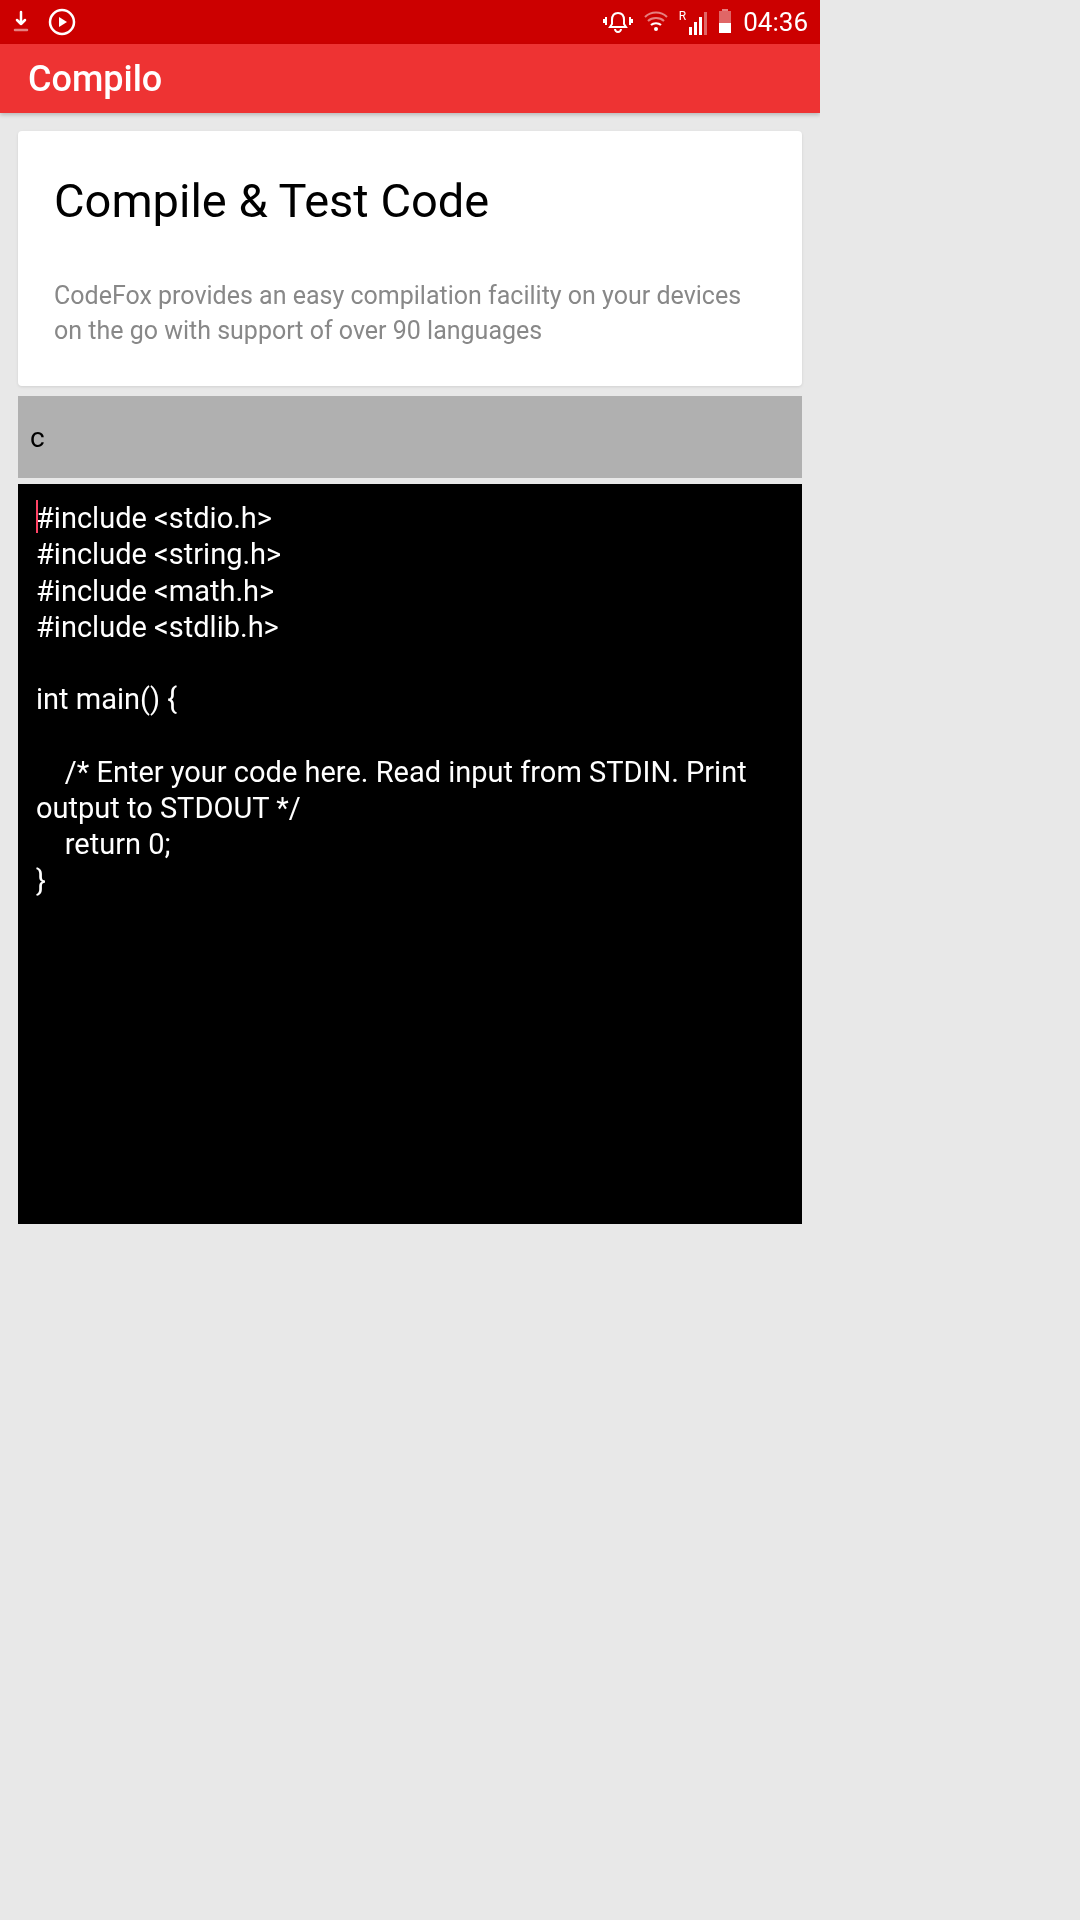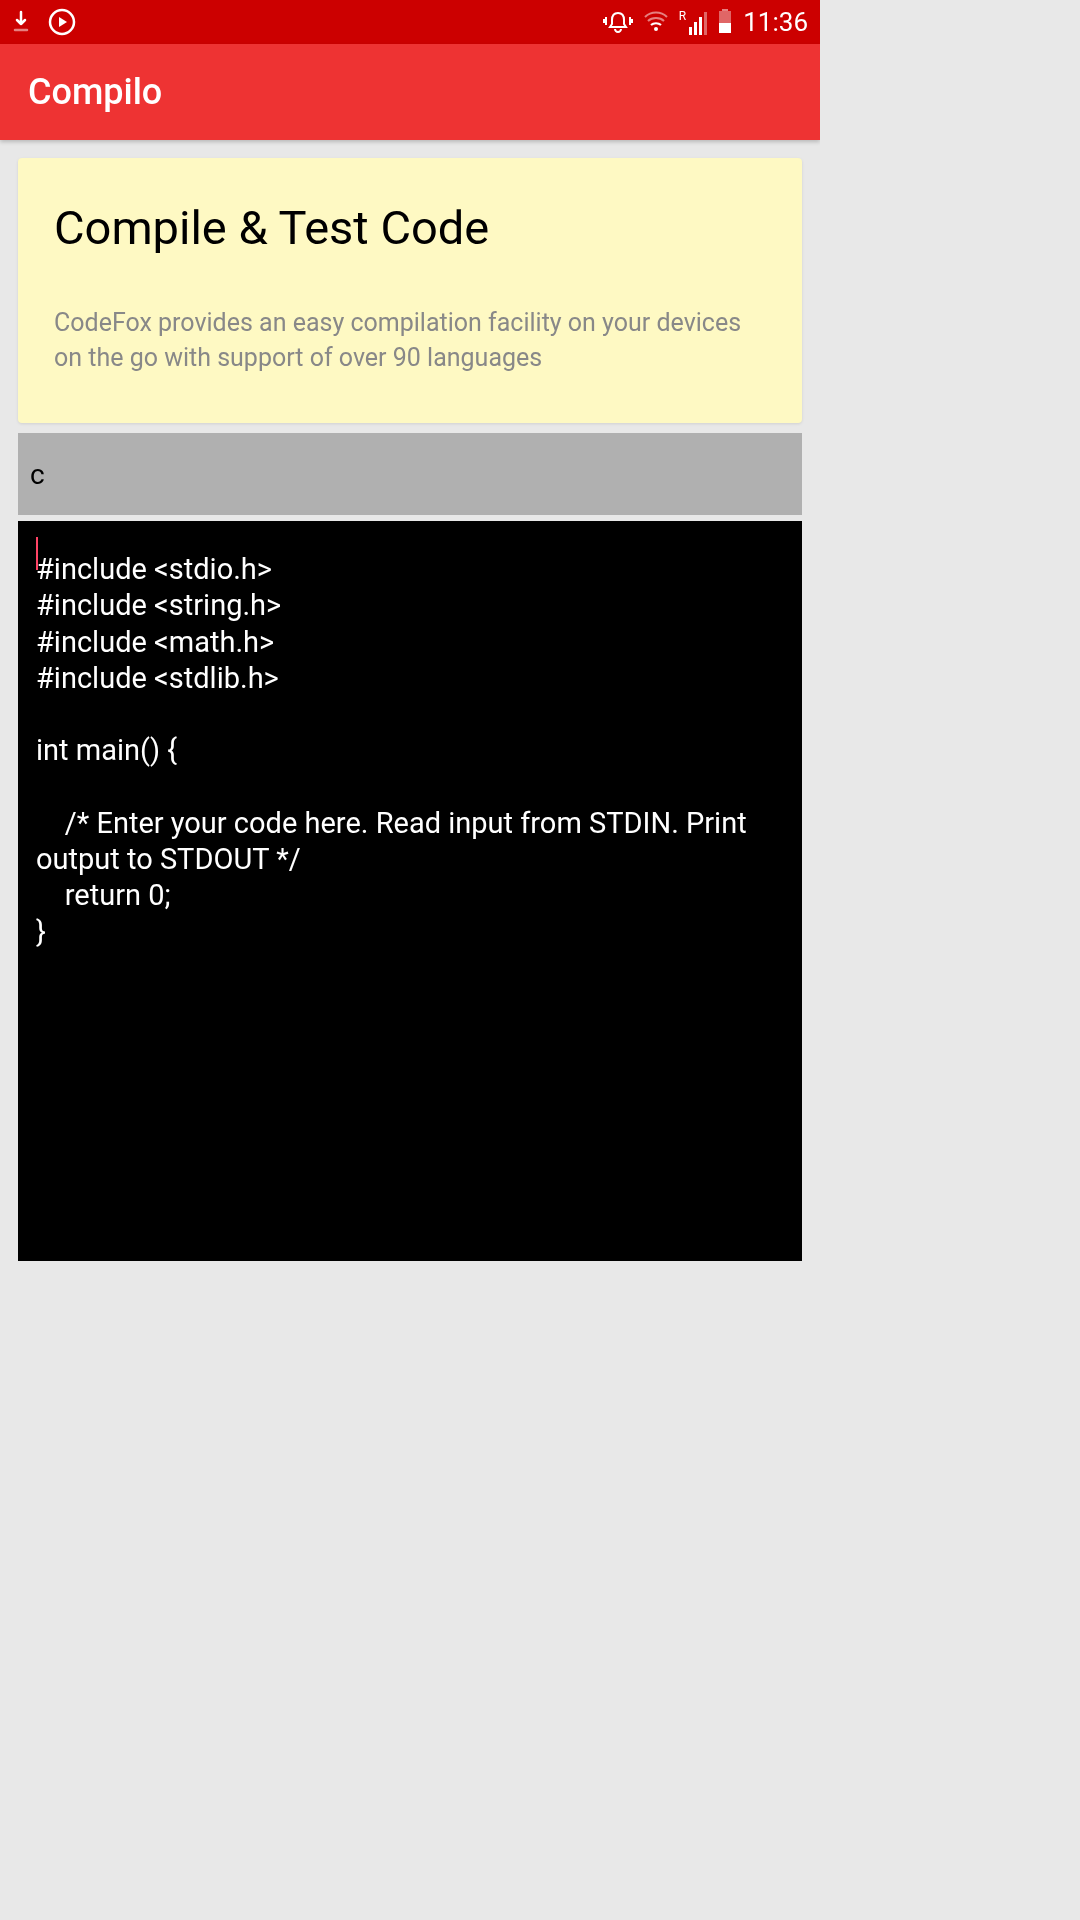--- a/index.html
+++ b/index.html
@@ -43,42 +43,42 @@
       font-weight: 400;
     }
     
     .status-icon {
       display: inline-flex;
       align-items: center;
       justify-content: center;
     }
     
     .app-header {
-      height: 96px;
+      height: 69px;
       background: #ee3333;
       display: flex;
       align-items: center;
       padding: 0 28px;
       box-shadow: 0 2px 4px rgba(0,0,0,0.2);
     }
     
     .app-title {
       color: white;
       font-size: 36px;
       font-weight: 500;
     }
     
     .content {
       padding: 18px;
     }
     
     .card {
-      background: #fef9c3;
+      background: #ffffff;
       border-radius: 4px;
-      padding: 42px 36px 48px;
+      padding: 42px 36px 38px;
       box-shadow: 0 1px 3px rgba(0,0,0,0.1);
     }
     
     .card-title {
       font-size: 47px;
       font-weight: 400;
       color: #000;
       margin-bottom: 50px;
     }
     
@@ -110,21 +110,20 @@
       position: relative;
     }
     
     .code-text {
       font-family: Roboto, Arial, sans-serif;
       font-size: 29px;
       color: #fff;
       line-height: 1.25;
       white-space: pre-wrap;
       word-wrap: break-word;
-      margin-top: 14px;
     }
     
     .cursor {
       position: absolute;
       left: 18px;
       top: 16px;
       width: 2px;
       height: 33px;
       background: #ff4466;
     }
@@ -171,21 +170,21 @@
       <span style="width:3px;height:18px;background:white;"></span>
       <span style="width:3px;height:23px;background:rgba(255,255,255,0.4);"></span>
     </span>
     <span class="status-icon">
       <svg width="16" height="26" viewBox="0 0 16 26" fill="none">
         <rect x="5" y="0" width="6" height="2" fill="rgba(255,255,255,0.5)"></rect>
         <rect x="2" y="2" width="12" height="22" fill="rgba(255,255,255,0.4)"></rect>
         <rect x="2" y="14" width="12" height="10" fill="white"></rect>
       </svg>
     </span>
-    <span class="status-time">11:36</span>
+    <span class="status-time">04:36</span>
   </div>
 </div>
 
 <div class="app-header">
   <span class="app-title">Compilo</span>
 </div>
 
 <div class="content">
   <div class="card">
     <div class="card-title">Compile &amp; Test Code</div>

